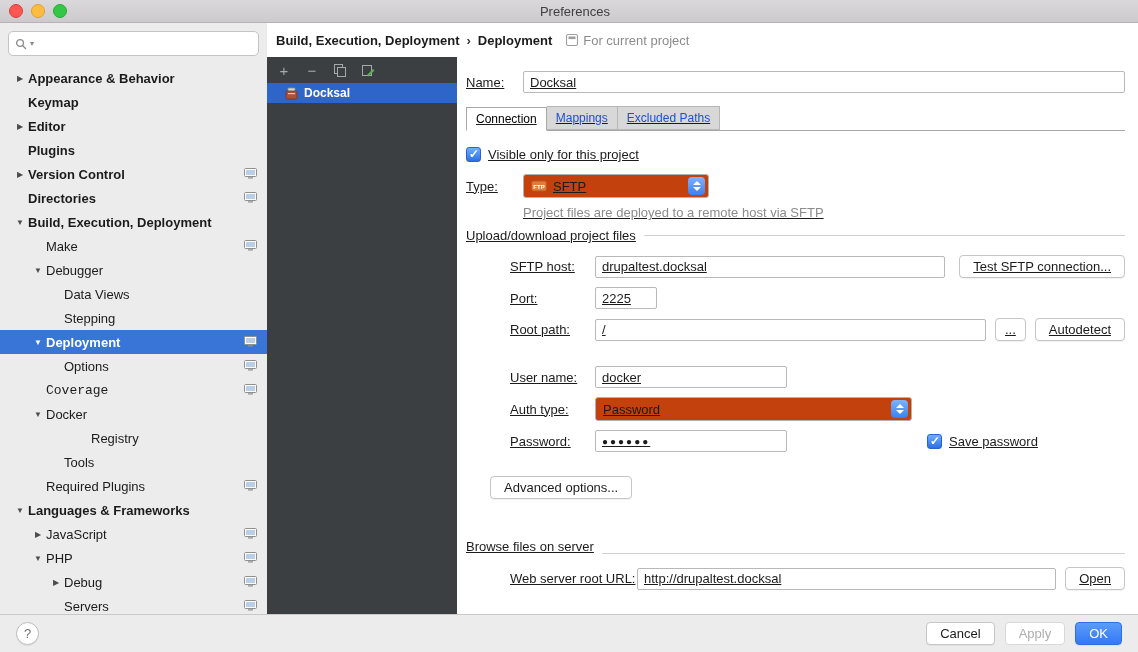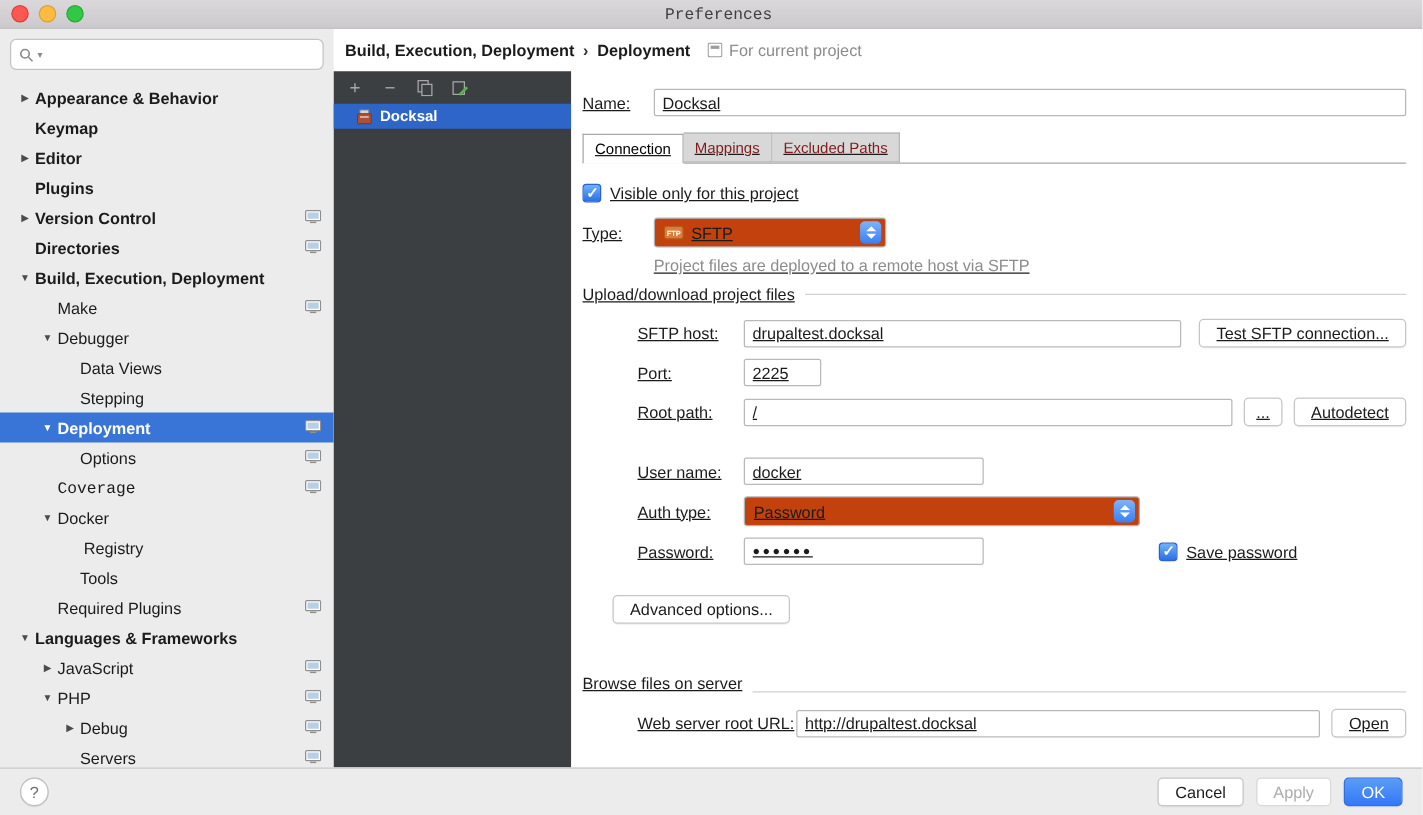--- a/index.html
+++ b/index.html
@@ -6,21 +6,21 @@
   body{width:1138px;height:652px;overflow:hidden;font-family:"Liberation Sans",sans-serif;font-size:13px;color:#1b1b1b;background:#ececec;}
   .window{width:1138px;height:652px;display:flex;flex-direction:column;}
 
   
   .titlebar{flex:0 0 22px;height:22px;background:linear-gradient(#dad8da,#cccacc);border-bottom:1px solid #b5b3b5;position:relative;display:flex;align-items:center;}
   .traffic{display:flex;gap:8px;margin-left:9px;z-index:2;}
   .light{width:12px;height:12px;border-radius:50%;}
   .light.red{background:#fc5753;border:1px solid #df3e38;}
   .light.yellow{background:#fdbc40;border:1px solid #de9f34;}
   .light.green{background:#33c748;border:1px solid #27aa35;}
-  .title{position:absolute;left:12px;right:0;text-align:center;color:#3f3f3f;font-size:13px;font-family:Liberation Mono, monospace;}
+  .title{position:absolute;left:12px;right:0;text-align:center;color:#3f3f3f;font-size:13px;}
 
   .bodyrow{flex:1;display:flex;min-height:0;}
 
   
   .sidebar{flex:0 0 267px;width:267px;background:#ececec;display:flex;flex-direction:column;min-height:0;}
   .searchbox{margin:8px;height:23px;background:#fff;border:1px solid #c4c4c4;border-radius:5px;display:flex;align-items:center;padding:0 6px;gap:3px;flex:0 0 23px;}
   .search-caret{font-size:8px;color:#8a8a8a;}
   .tree{flex:1;overflow:hidden;padding-top:2px;}
   .tree-row{height:24px;display:flex;align-items:center;position:relative;white-space:nowrap;}
   .tree-row.bold .tree-label{font-weight:bold;}
@@ -56,21 +56,21 @@
   .w85{width:85px;flex:0 0 85px;}
   .w127{width:127px;flex:0 0 127px;}
   .indent{margin-left:44px;}
   input.text{height:22px;border:1px solid #b9b9b9;border-radius:2px;padding:0 6px;font-family:"Liberation Sans",sans-serif;font-size:13px;color:#1b1b1b;background:#fff;outline:none;box-sizing:border-box;}
   input.pw{font-size:10px;letter-spacing:2px;}
   .grow{flex:1;min-width:0;}
   .spacer{flex:1;}
 
   
   .tabstrip{display:flex;align-items:flex-end;border-bottom:1px solid #a8a8a8;margin-top:13px;}
-  .tab{font-size:12px;padding:4px 9px;background:#d8d8d8;border:1px solid #b6b6b6;border-left:none;color:#7f1d1d;}
+  .tab{font-size:12px;padding:4px 9px;background:#d8d8d8;border:1px solid #b6b6b6;border-left:none;color:#1d4ed8;}
   .tab:first-child{border-left:1px solid #b6b6b6;}
   .tab.active{background:#fff;border:1px solid #a8a8a8;border-bottom:1px solid #fff;margin-bottom:-1px;color:#000;}
 
   
   .cbrow{display:flex;align-items:center;gap:7px;}
   .checkbox{width:15px;height:15px;flex:0 0 15px;border-radius:3px;background:linear-gradient(#6db1fb,#2d6fe4);border:1px solid #2a63cc;box-sizing:border-box;position:relative;}
   .checkbox::after{content:"✓";position:absolute;left:2px;top:-1px;color:#fff;font-size:12px;font-weight:bold;}
 
   
   .select{height:24px;border:1px solid #b2b2b2;border-radius:3px;background:#c2410c;display:flex;align-items:center;padding:0 3px 0 7px;gap:6px;box-sizing:border-box;}
@@ -208,21 +208,21 @@
             <span class="project-icon"><svg width="13" height="11" viewBox="0 0 13 11">
                 <rect x="0.5" y="0.5" width="12" height="8" rx="1" fill="#fff" stroke="#8f8f8f"></rect>
                 <rect x="2" y="2" width="9" height="5" fill="#b9cfe8"></rect>
                 <rect x="4" y="9.3" width="5" height="1.2" fill="#8f8f8f"></rect>
               </svg></span>
           </div>
           <div class="tree-row" style="padding-left: 30px;">
             <span class="arrow">▼</span>
             <span class="tree-label">Docker</span>
           </div>
-          <div class="tree-row" style="padding-left: 51px; text-align: right;">
+          <div class="tree-row" style="padding-left: 75px; text-align: right;">
             <span class="arrow"></span>
             <span class="tree-label">Registry</span>
           </div>
           <div class="tree-row" style="padding-left: 48px;">
             <span class="arrow"></span>
             <span class="tree-label">Tools</span>
           </div>
           <div class="tree-row" style="padding-left: 30px;">
             <span class="arrow"></span>
             <span class="tree-label">Required Plugins</span>

